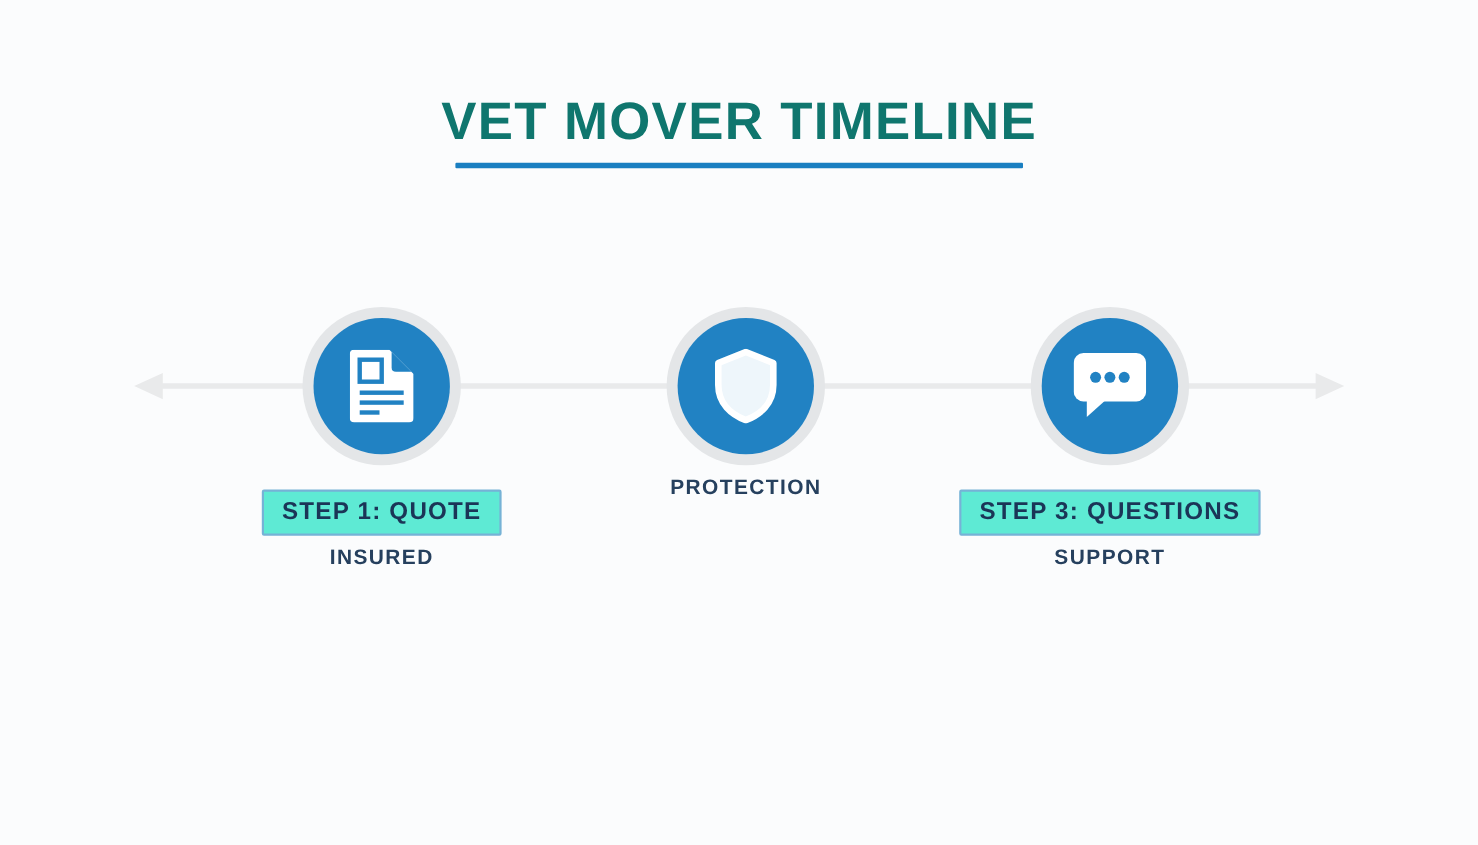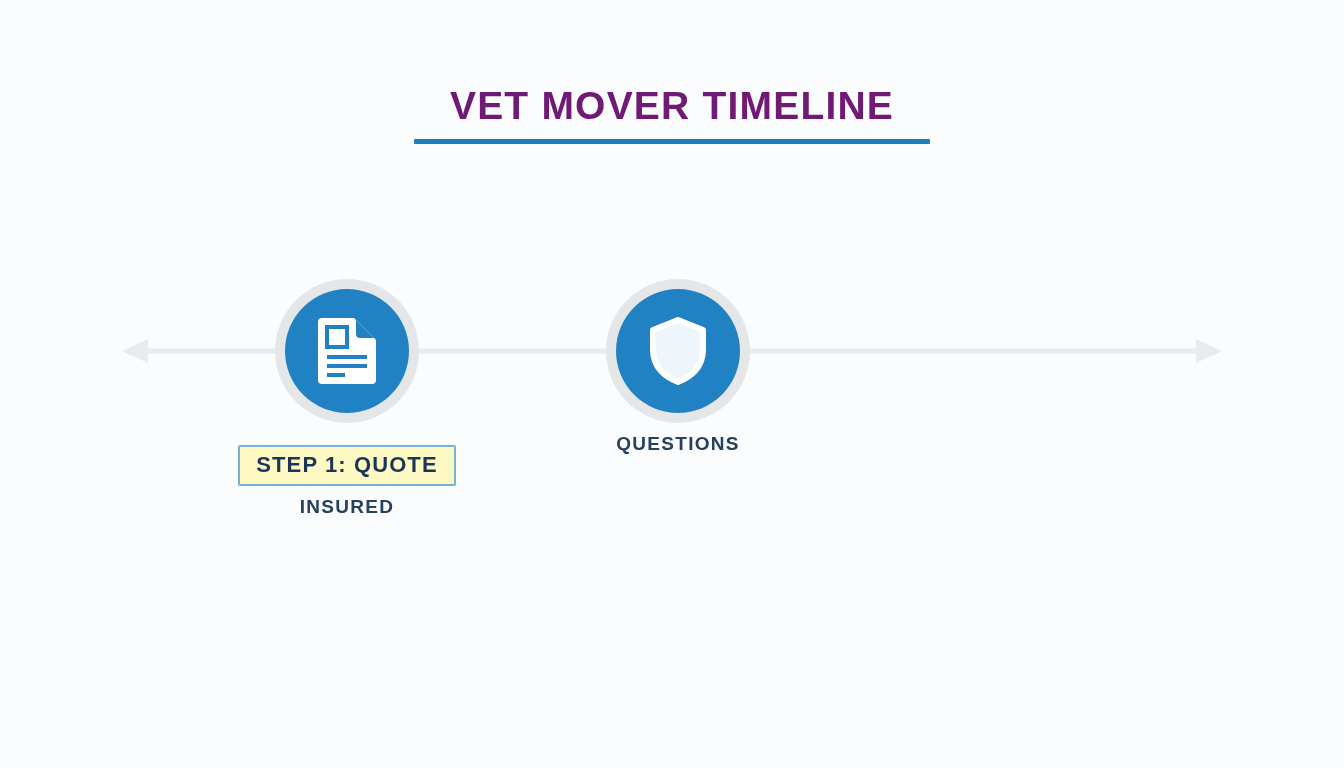--- a/index.html
+++ b/index.html
@@ -17,23 +17,23 @@
 
   
   #title-block {
     position: absolute;
     top: 86px;
     left: 0;
     width: 1344px;
     text-align: center;
   }
   #page-title {
-    font-size: 39px;
+    font-size: 48px;
     font-weight: bold;
-    color: #701a75;
+    color: #0f766e;
     letter-spacing: 1.2px;
     line-height: 1.05;
     white-space: nowrap;
   }
   #title-underline {
     width: 516px;
     height: 5px;
     background: #1a7fc1;
     margin: 12px auto 0 auto;
     border-radius: 1px;
@@ -88,21 +88,21 @@
     background: #2182c3;
     display: flex;
     align-items: center;
     justify-content: center;
   }
   .node-icon svg { display: block; }
 
   .step-label-box {
     margin-top: 22px;
     border: 2px solid #76b2d6;
-    background: #fef9c3;
+    background: #5eead4;
     padding: 7px 16px 8px 16px;
     border-radius: 2px;
     display: inline-block;
   }
   .step-label-text {
     font-size: 22px;
     font-weight: bold;
     color: #1b3557;
     letter-spacing: 1.1px;
     white-space: nowrap;
@@ -161,17 +161,36 @@
   <div class="step step-2">
     <div class="node-ring">
       <div class="node-circle">
         <span class="node-icon">
           <svg width="58" height="68" viewBox="0 0 58 68">
             <path d="M29,3 L54,13 V33 C54,50 42,60 29,65 C16,60 4,50 4,33 V13 Z" fill="#eef6fb" stroke="#ffffff" stroke-width="6" stroke-linejoin="round"></path>
           </svg>
         </span>
       </div>
     </div>
-    <div class="step-sub">QUESTIONS</div>
+    <div class="step-sub">PROTECTION</div>
   </div>
 
+  <div class="step step-3">
+    <div class="node-ring">
+      <div class="node-circle">
+        <span class="node-icon">
+          <svg width="66" height="60" viewBox="0 0 66 60">
+            <rect x="0" y="0" width="66" height="44" rx="9" ry="9" fill="#ffffff"></rect>
+            <path d="M12,40 L12,58 L30,42 Z" fill="#ffffff"></path>
+            <circle cx="20" cy="22" r="5" fill="#2182c3"></circle>
+            <circle cx="33" cy="22" r="5" fill="#2182c3"></circle>
+            <circle cx="46" cy="22" r="5" fill="#2182c3"></circle>
+          </svg>
+        </span>
+      </div>
+    </div>
+    <div class="step-label-box">
+      <span class="step-label-text">STEP 3: QUESTIONS</span>
+    </div>
+    <div class="step-sub">SUPPORT</div>
+  </div>
 
 </div>
 
 </body></html>

